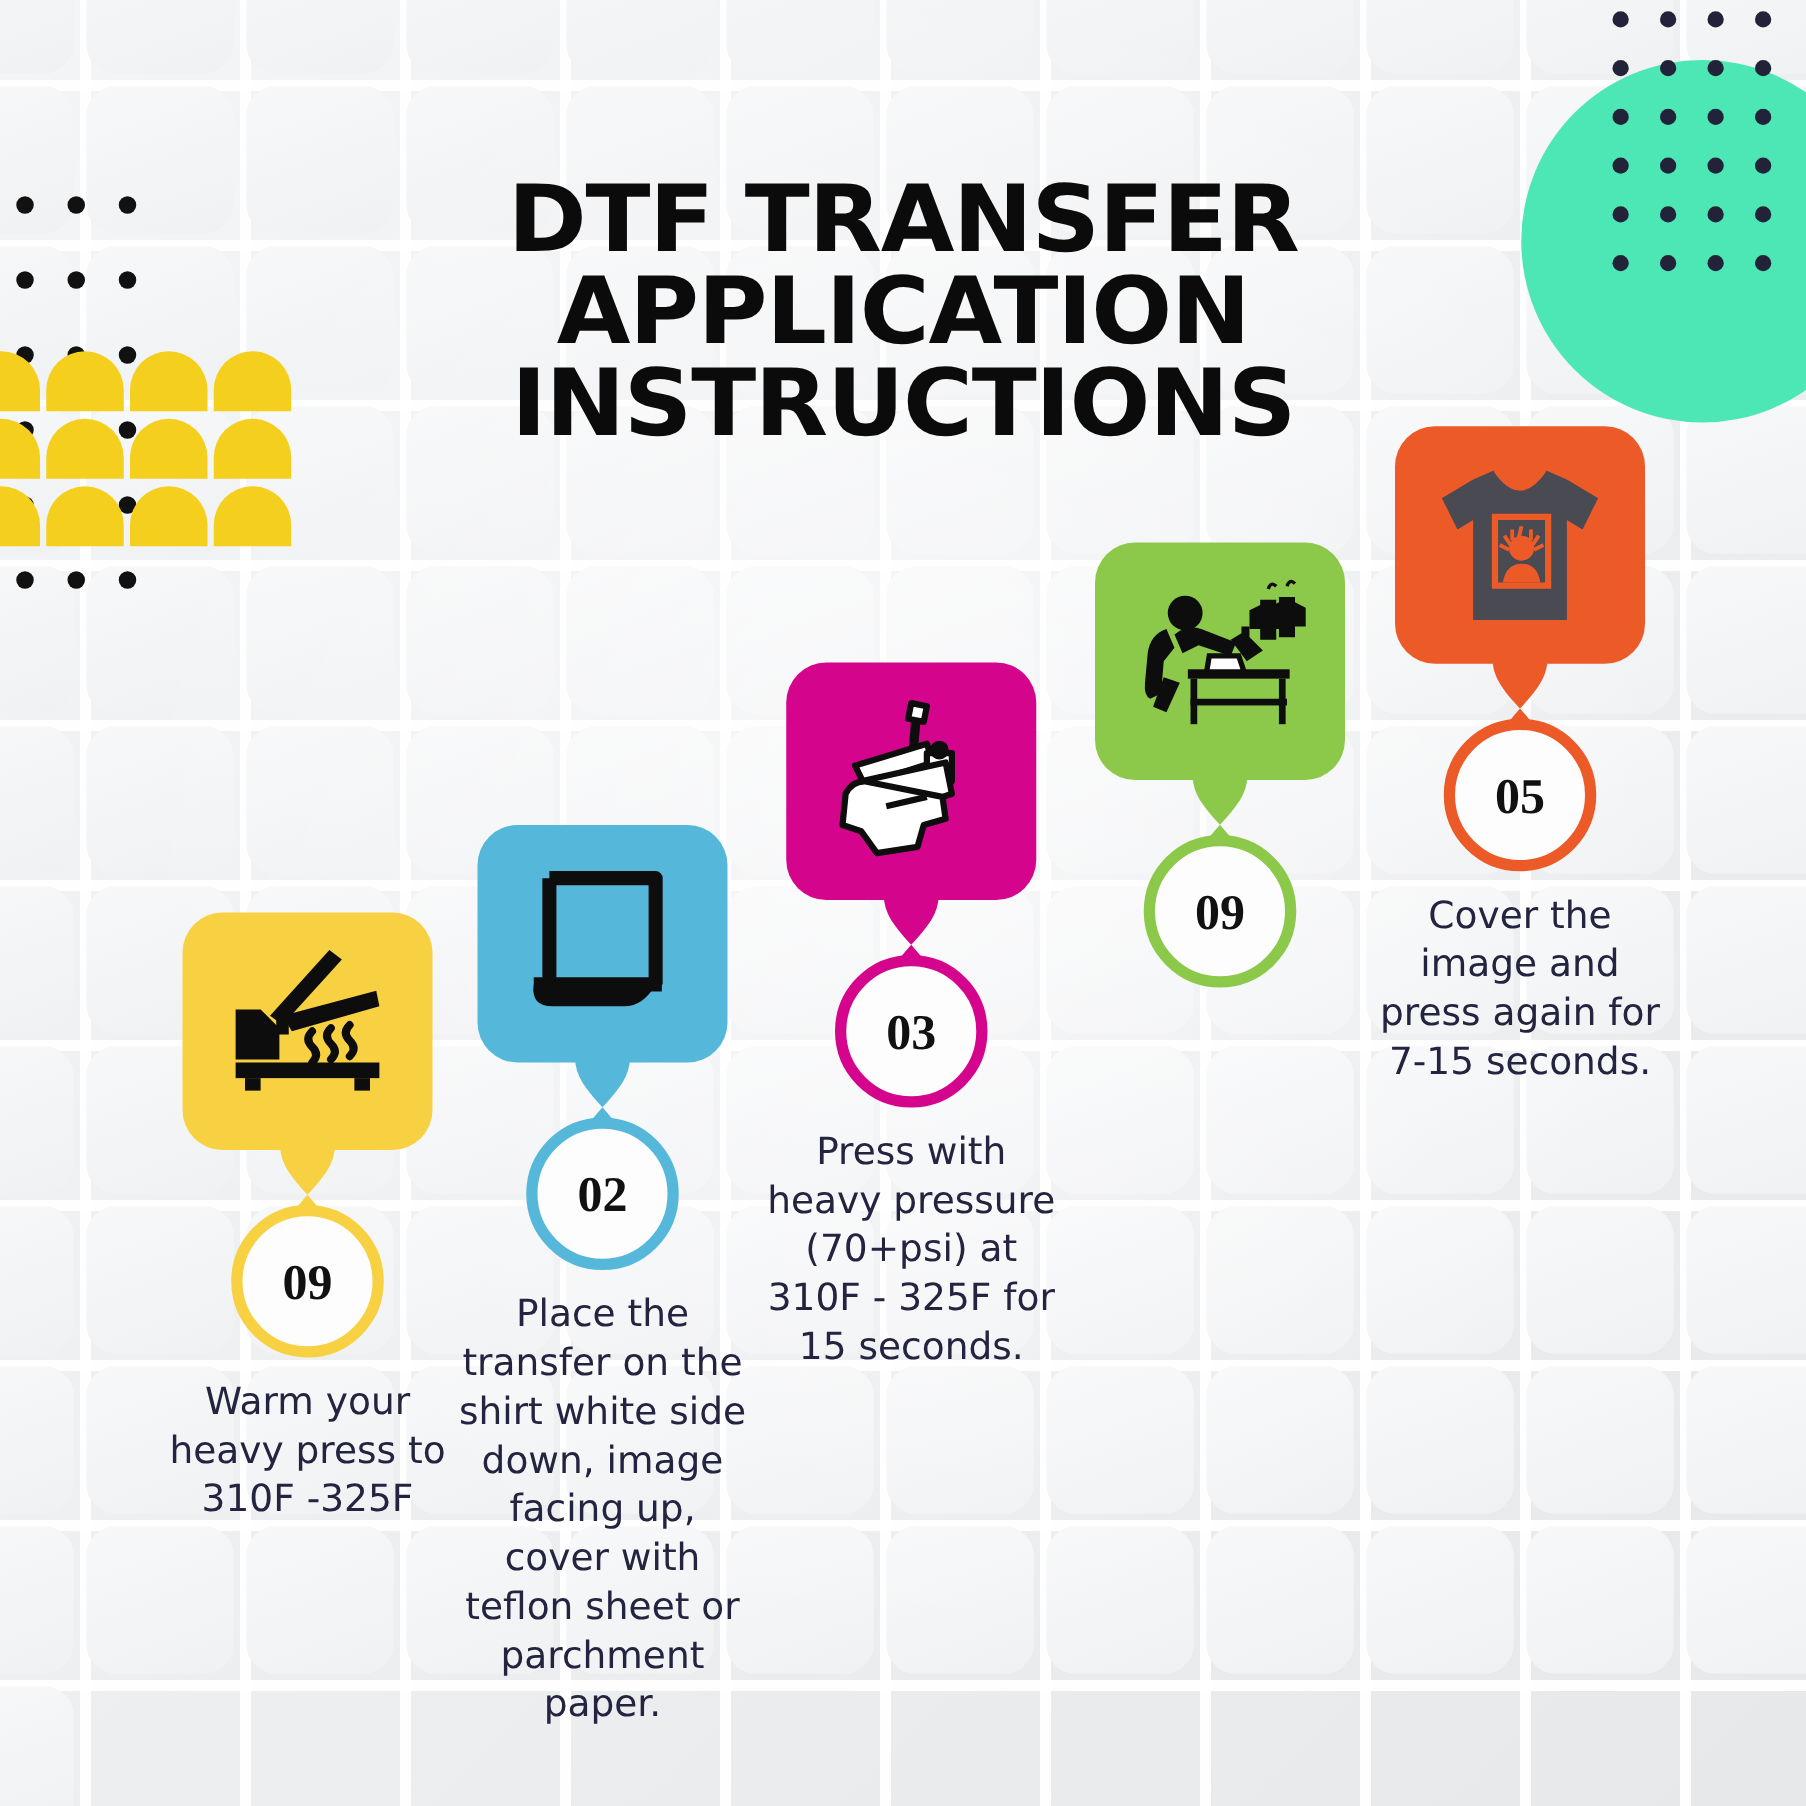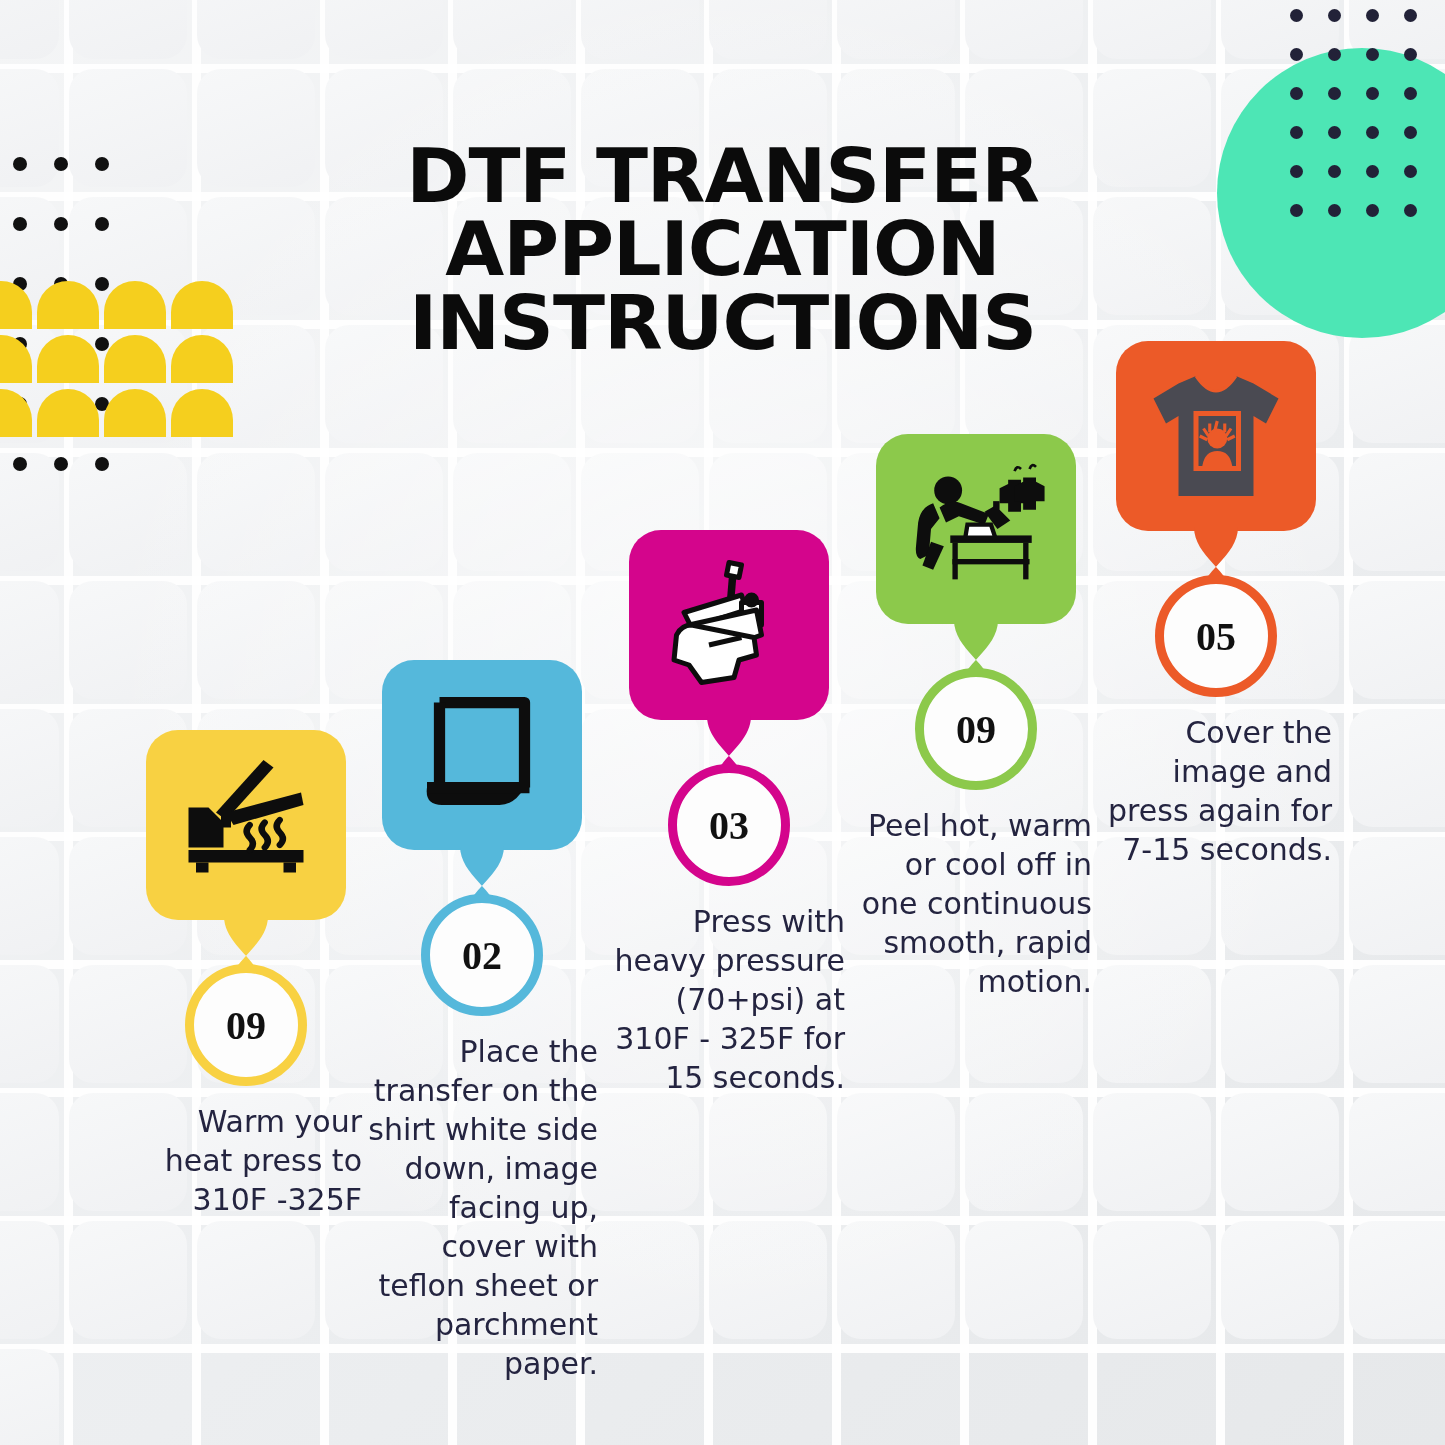--- a/index.html
+++ b/index.html
@@ -96,21 +96,21 @@
     box-sizing:border-box;
   }
   .num{
     position:relative;
     font-family:Liberation Serif, serif;
     font-weight:bold;font-size:40px;color:#111;
     letter-spacing:0px;
   }
   .desc{
     margin:16px auto 0;
-    text-align:right;
+    text-align:center;
     color:#242440;
     font-family:"DejaVu Sans", sans-serif;
     font-size:30px;
     line-height:1.30;
     font-weight:400;
     width:232px;
   }
   .icon{width:150px;height:150px;display:block;}
 </style>
 </head>
@@ -361,21 +361,21 @@
      </div>
      <div class="stem">
           <svg width="200" height="96" viewBox="0 0 200 96">
     <path d="M78 0 H122 C122 30 84 44 84 70 H116 C116 44 78 30 78 0 Z" fill="#f8d142"></path>
   </svg>
         </div>
      <div class="numwrap">
         <div class="numring" style="border:9px solid #f8d142"></div>
         <div class="num">09</div>
      </div>
-     <div class="desc">Warm your heat press to 310F -325F</div>
+     <div class="desc">Warm your heavy press to 310F -325F</div>
       </div>
       <div class="step" style="left: 366px; top: 628px; margin-top: 32px;">
         <div class="card" style="background:#55b8db">
         <svg class="icon" viewBox="0 0 120 120">
       <g fill="none" stroke="#0d0d0d" stroke-width="9" stroke-linejoin="round">
         <path d="M26 18 H94 V86"></path>
         <path d="M26 18 V86"></path>
         <path d="M16 86 H94 q-8 14 -20 14 H28 q-14 0 -12 -14 Z" fill="#0d0d0d" stroke="none"></path>
         <path d="M16 86 H98" stroke-width="9"></path>
       </g>
@@ -442,21 +442,20 @@
      </div>
      <div class="stem">
           <svg width="200" height="96" viewBox="0 0 200 96">
     <path d="M78 0 H122 C122 30 84 44 84 70 H116 C116 44 78 30 78 0 Z" fill="#8cc94b"></path>
   </svg>
         </div>
      <div class="numwrap">
         <div class="numring" style="border:9px solid #8cc94b"></div>
         <div class="num">09</div>
      </div>
-     <div class="desc">Peel hot, warm or cool off in one continuous smooth, rapid motion.</div>
       </div>
       <div class="step" style="left: 1100px; top: 341px;">
         <div class="card" style="background:#ec5a28">
         <svg class="icon" viewBox="0 0 120 120">
       <g>
         <path d="M44 12 L30 18 L10 30 L20 50 L30 44 V108 H90 V44 L100 50 L110 30 L90 18 L76 12 q-8 12 -16 12 q-8 0 -16 -12 Z" fill="#4a4a52"></path>
         <path d="M44 12 q8 12 16 12 q8 0 16 -12" fill="none" stroke="#ec5a28" stroke-width="2.5"></path>
         <rect x="44" y="42" width="34" height="44" fill="none" stroke="#ec5a28" stroke-width="4"></rect>
         <g fill="#ec5a28">
           <circle cx="61" cy="62" r="8"></circle>

